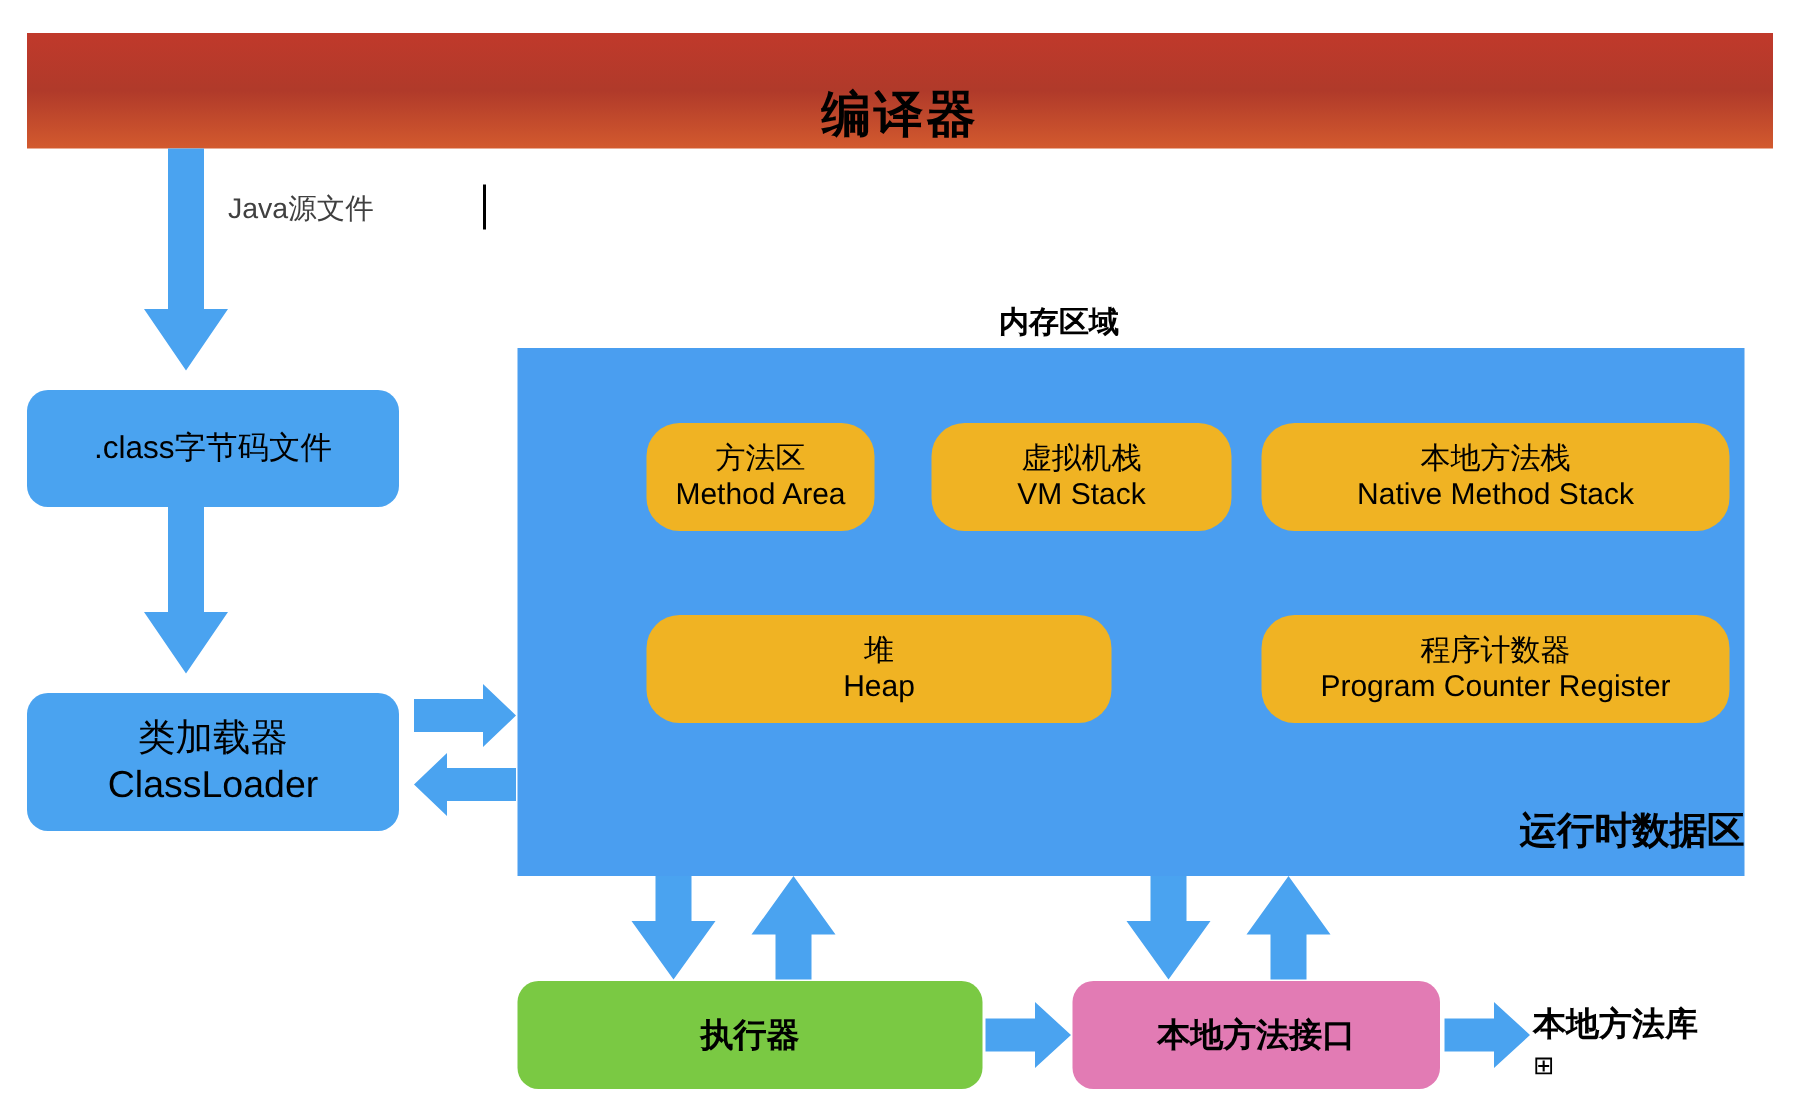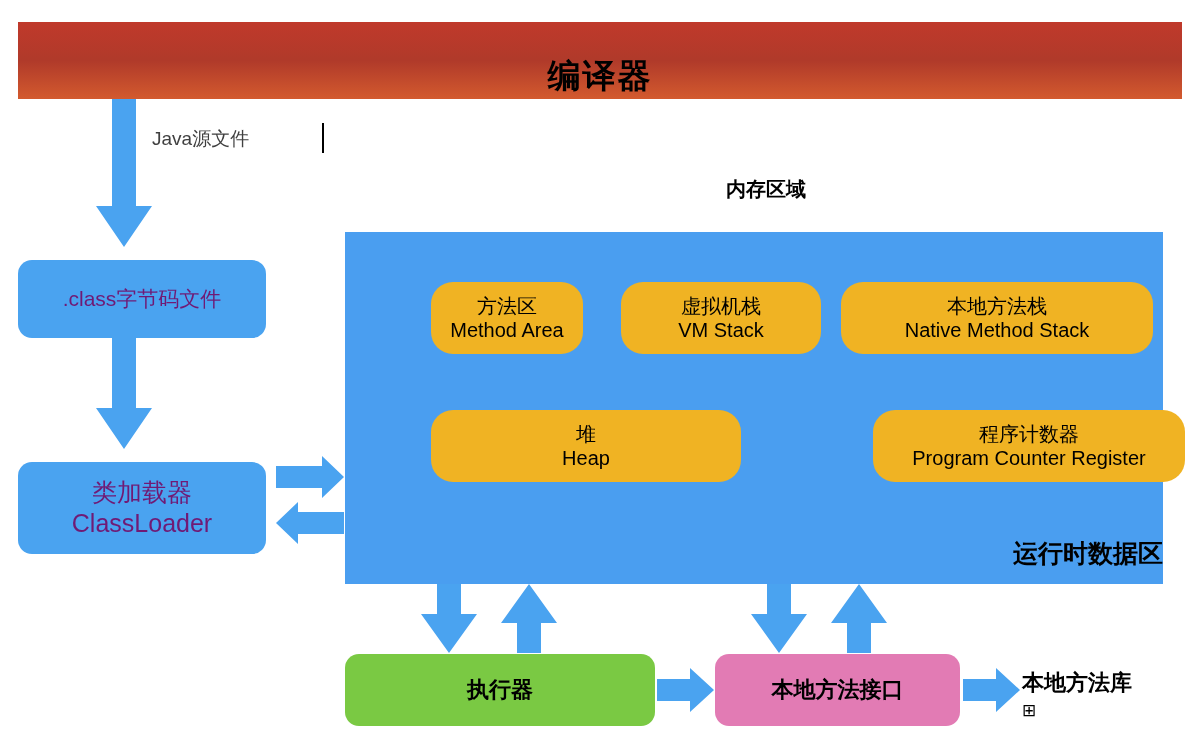--- a/index.html
+++ b/index.html
@@ -39,37 +39,37 @@
   }
 
   
   .blue-box {
     background: #4aa3f0;
     border-radius: 14px;
     display: flex;
     flex-direction: column;
     align-items: center;
     justify-content: center;
-    color: #701a75;
+    color: #000000;
     text-align: center;
     line-height: 1.25;
   }
   .box-class-file {
     left: 18px; top: 260px; width: 248px; height: 78px;
     font-size: 21px;
   }
   .box-classloader {
     left: 18px; top: 462px; width: 248px; height: 92px;
     font-size: 25px;
   }
 
   
   .memory-title {
-    left: 666px; top: 176px; width: 200px;
-    font-size: 20px; font-weight: bold; text-align: center;
+    left: 666px; top: 201px; width: 200px;
+    font-size: 20px; font-weight: bold; 
   }
   .memory-region {
     left: 345px; top: 232px; width: 818px; height: 352px;
     background: #4a9ef0;
   }
   .runtime-label {
     position: absolute;
     left: 0; right: 0; bottom: 14px;
     text-align: right;
     font-size: 25px;
@@ -89,21 +89,21 @@
     color: #000000;
     line-height: 1.2;
   }
   .orange-box .cn { font-size: 20px; }
   .orange-box .en { font-size: 20px; }
 
   .ob-method  { left: 86px;  top: 50px;  width: 152px; height: 72px; }
   .ob-vmstack { left: 276px; top: 50px;  width: 200px; height: 72px; }
   .ob-native  { left: 496px; top: 50px;  width: 312px; height: 72px; }
   .ob-heap    { left: 86px;  top: 178px; width: 310px; height: 72px; }
-  .ob-pc      { left: 496px; top: 178px; width: 312px; height: 72px; margin-left: 32px; }
+  .ob-pc      { left: 496px; top: 178px; width: 312px; height: 72px; }
 
   
   .green-box {
     left: 345px; top: 654px; width: 310px; height: 72px;
     background: #7ac943;
     border-radius: 14px;
     display: flex; align-items: center; justify-content: center;
     font-size: 22px; font-weight: bold; color: #000000;
   }
   .pink-box {

